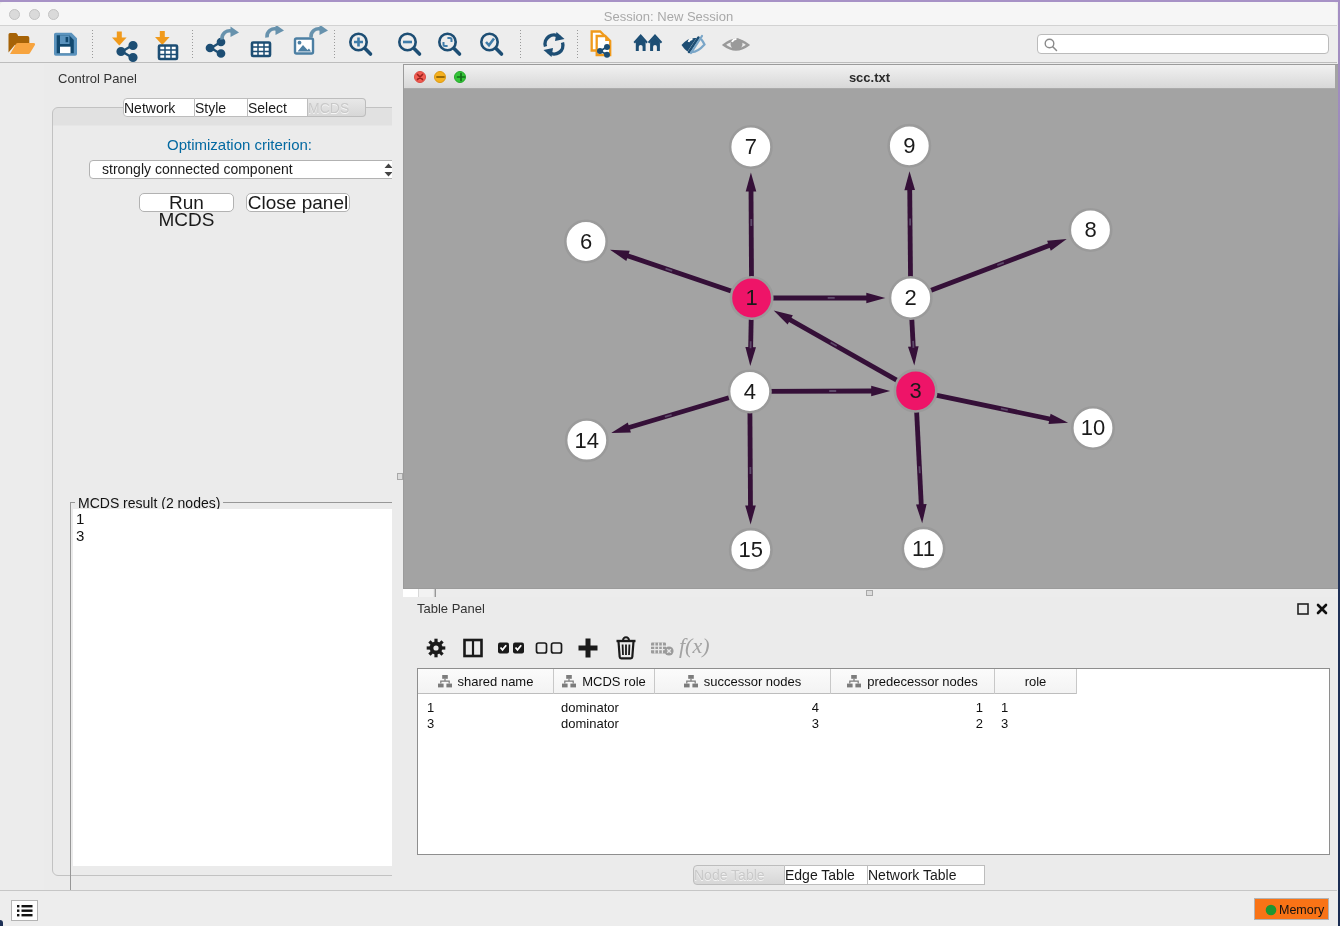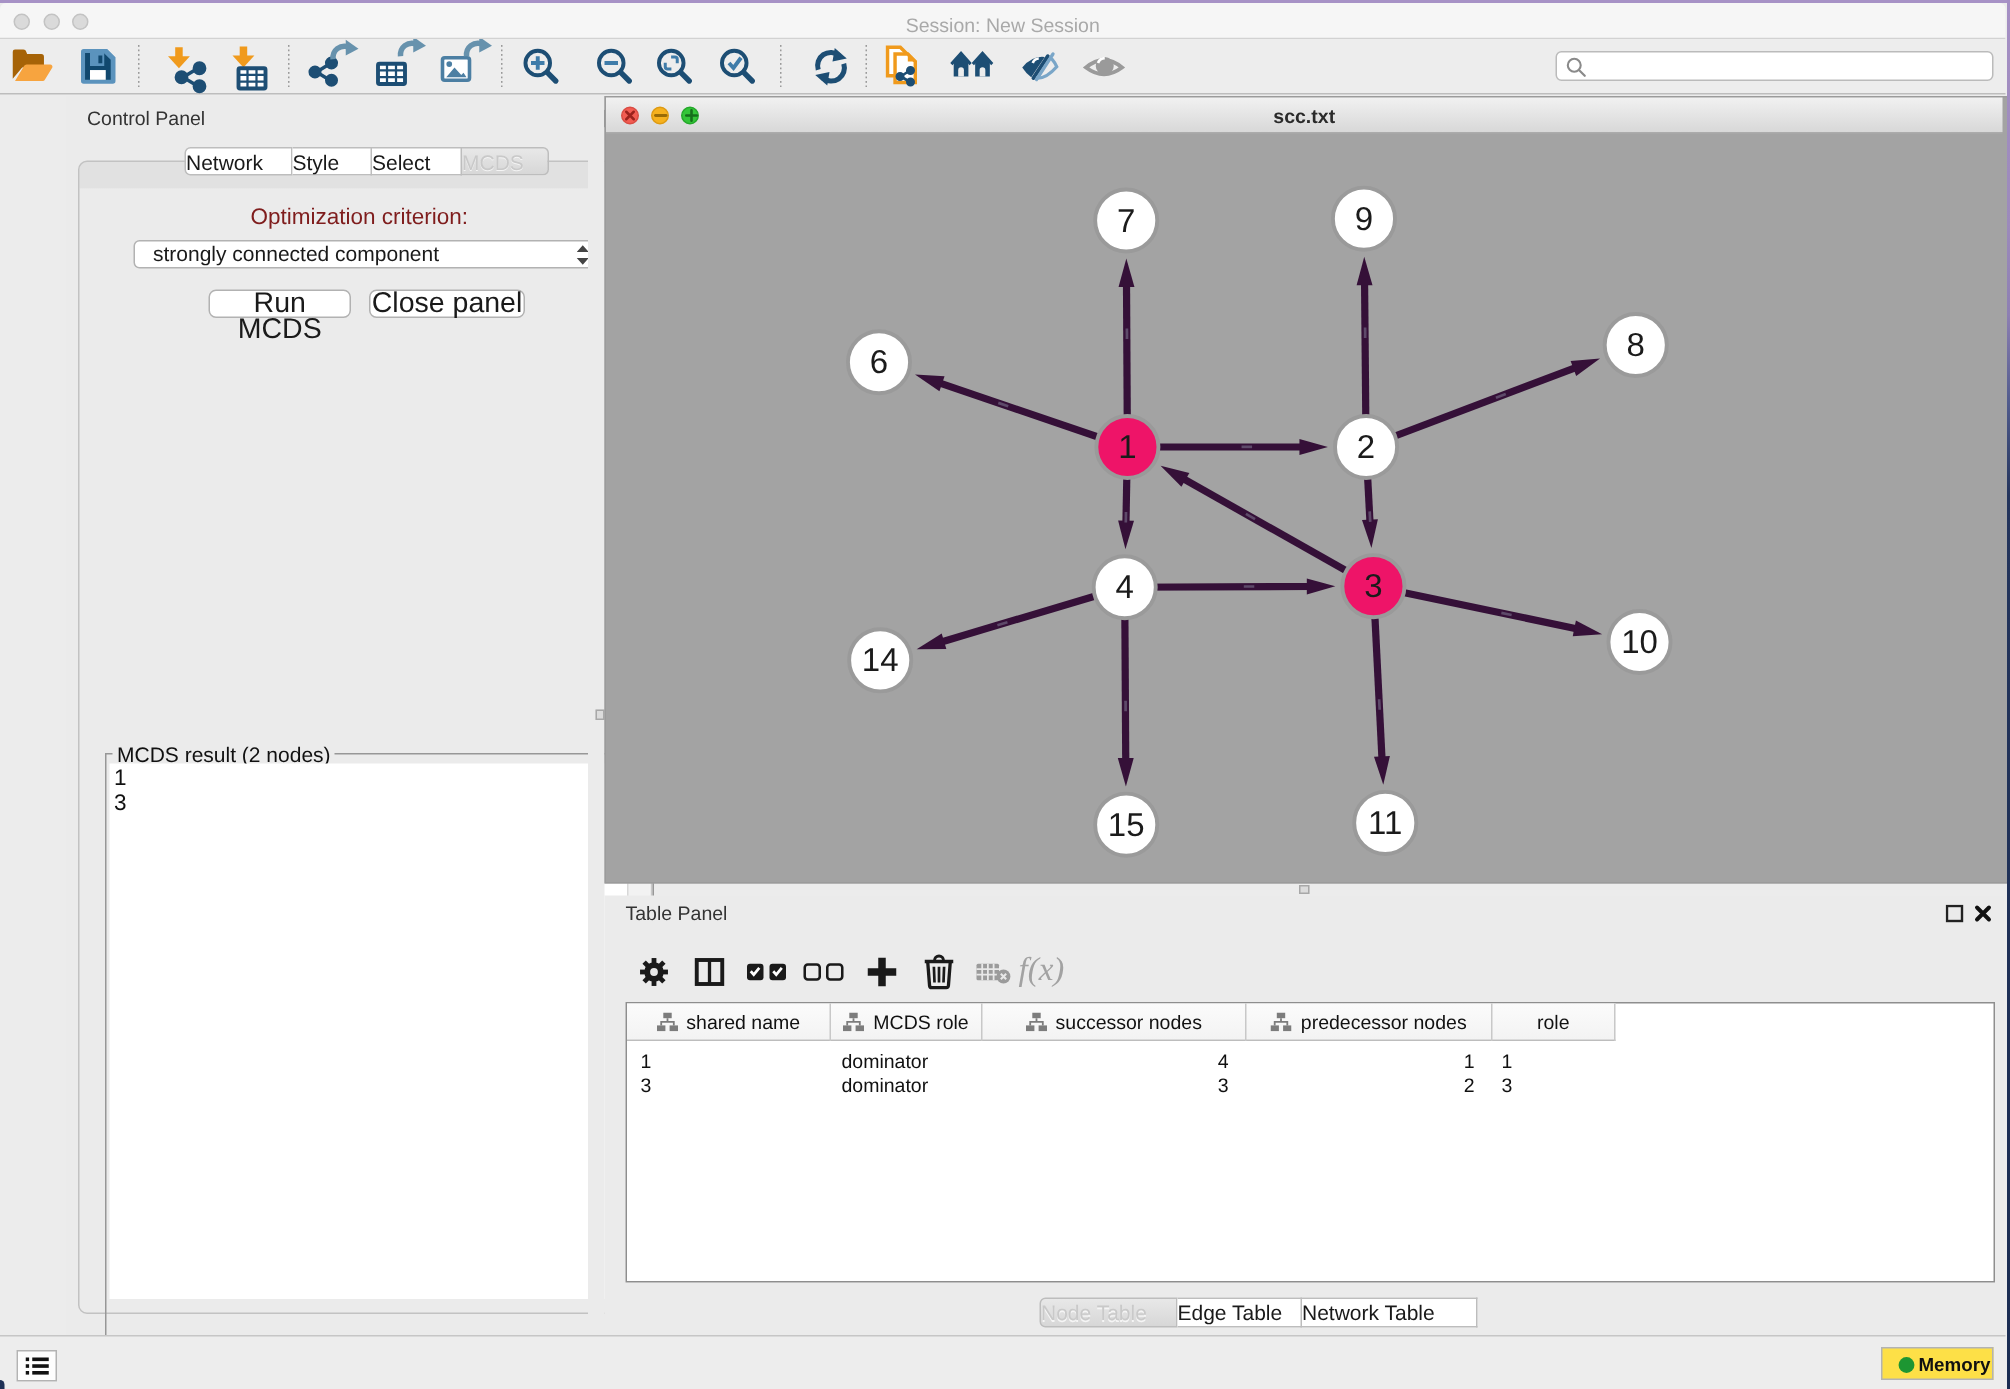--- a/index.html
+++ b/index.html
@@ -16,21 +16,21 @@
 .sep{top:4px;height:28px;width:1px;background-image:linear-gradient(#9a9a9a 33%, rgba(0,0,0,0) 0%);background-size:1px 3px;}
 #searchbox{left:1037px;top:8px;width:292px;height:20px;background:#fff;border:1px solid #bbb;border-radius:4px;}
 
 #cpanel{left:0;top:64px;width:391px;height:826px;background:#ebebeb;border-right:1px solid #c9c9c9;margin-left:44px;}
 .ptitle{font-size:13px;color:#333;}
 #cpbox{left:8px;top:43px;width:376px;height:769px;border:1px solid #c2c2c2;border-radius:6px;background:linear-gradient(#e1e1e1 0,#e1e1e1 17px,#ebebeb 18px);}
 #tabs{left:79px;top:34px;width:243px;height:19px;display:flex;font-size:14px;}
 .tab{background:#fff;border:1px solid #bdbdbd;border-left:none;text-align:left;line-height:18px;color:#1a1a1a;flex:none;}
 .tab.first{border-left:1px solid #bdbdbd;border-radius:4px 0 0 4px;}
 .tab.dis{background:linear-gradient(#e8e8e8,#d7d7d7);color:#c9c9c9;text-shadow:0 1px 0 #f5f5f5;border-radius:0 4px 4px 0;}
-#optlabel{left:0;top:72px;width:391px;text-align:center;font-size:15px;color:#7f1d1d;}
+#optlabel{left:0;top:72px;width:391px;text-align:center;font-size:15px;color:#0369a1;}
 #dropdown{left:45px;top:96px;width:309px;height:19px;background:#fff;border:1px solid #b2b2b2;border-radius:4px;font-size:14px;line-height:17px;color:#1a1a1a;padding-left:12px;}
 .btn{height:19px;background:#fff;border:1px solid #b2b2b2;border-radius:5px;font-size:19px;line-height:17px;text-align:center;color:#1a1a1a;}
 #fieldset{left:26px;top:438px;width:366px;height:397px;border:1px solid #979797;}
 #fslabel{left:4px;top:-8px;background:#ebebeb;padding:0 3px;font-size:14px;color:#111;}
 #textarea{left:2px;top:6px;width:360px;height:357px;background:#fff;font-size:15px;line-height:16.5px;padding:2px 0 0 3px;color:#111;}
 #tascroll{right:2px;top:6px;width:15px;height:357px;background:#f2f2f2;border-left:1px solid #d8d8d8;}
 
 #vdiv{left:392px;top:64px;width:11px;height:826px;background:#ebebeb;}
 #grip1{left:397px;top:473px;width:6px;height:7px;background:#dcdcdc;border:1px solid #a8a8a8;}
 
@@ -45,21 +45,21 @@
 #ttoolbar{left:14px;top:33px;height:36px;}
 #ttable{left:14px;top:71px;width:913px;height:187px;background:#fff;border:1px solid #8e8e8e;}
 #thead{left:0;top:0;width:659px;height:25px;background:linear-gradient(#fbfbfb,#f3f3f3);border-bottom:1px solid #bdbdbd;display:flex;font-size:13px;color:#111;}
 .th{border-right:1px solid #c8c8c8;position:relative;height:25px;display:flex;align-items:center;justify-content:center;gap:6px;}
 .th svg{flex:none;}
 .trow{position:absolute;font-size:13px;color:#111;height:16px;}
 #ttabs{left:290px;top:268px;height:20px;display:flex;font-size:14px;}
 
 #statusbar{left:0;top:890px;width:1337px;height:36px;background:#ededed;border-top:1px solid #c6c6c6;}
 #sbtn{left:11px;top:9px;width:27px;height:21px;background:#fdfdfd;border:1px solid #b3b3b3;}
-#membtn{left:1254px;top:7px;width:75px;height:22px;background:#fde047;border:1px solid #b3b3b3;font-size:12.5px;color:#111;font-weight:bold;}
+#membtn{left:1254px;top:7px;width:75px;height:22px;background:#f97316;border:1px solid #b3b3b3;font-size:12.5px;color:#111;}
 svg{display:block;}
 svg text{font-family:"Liberation Sans",sans-serif;}
 </style></head>
 <body>
 <div id="topstrip" class="abs"></div>
 <div id="rightstrip" class="abs"></div>
 <div id="titlebar" class="abs">
   <div class="tl abs" style="left:9px"></div>
   <div class="tl abs" style="left:29px"></div>
   <div class="tl abs" style="left:48px"></div>

